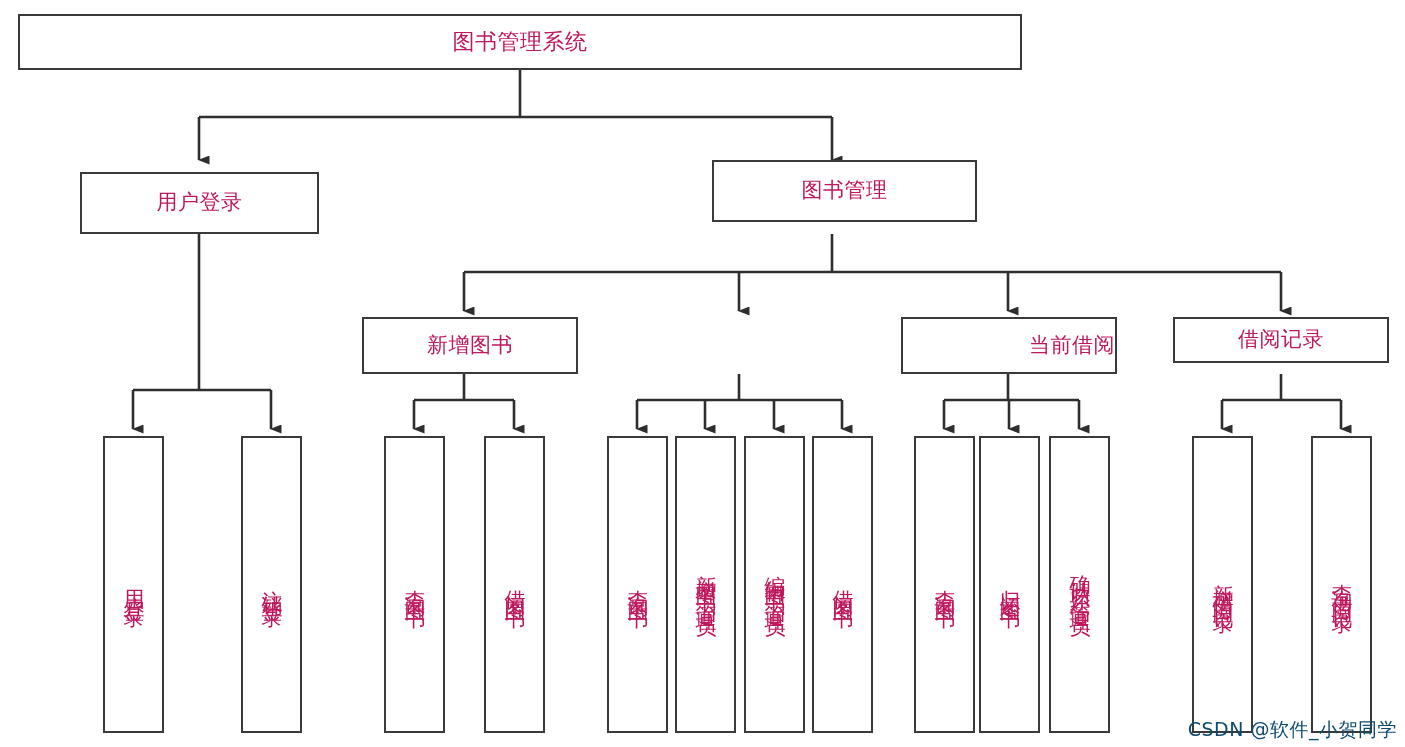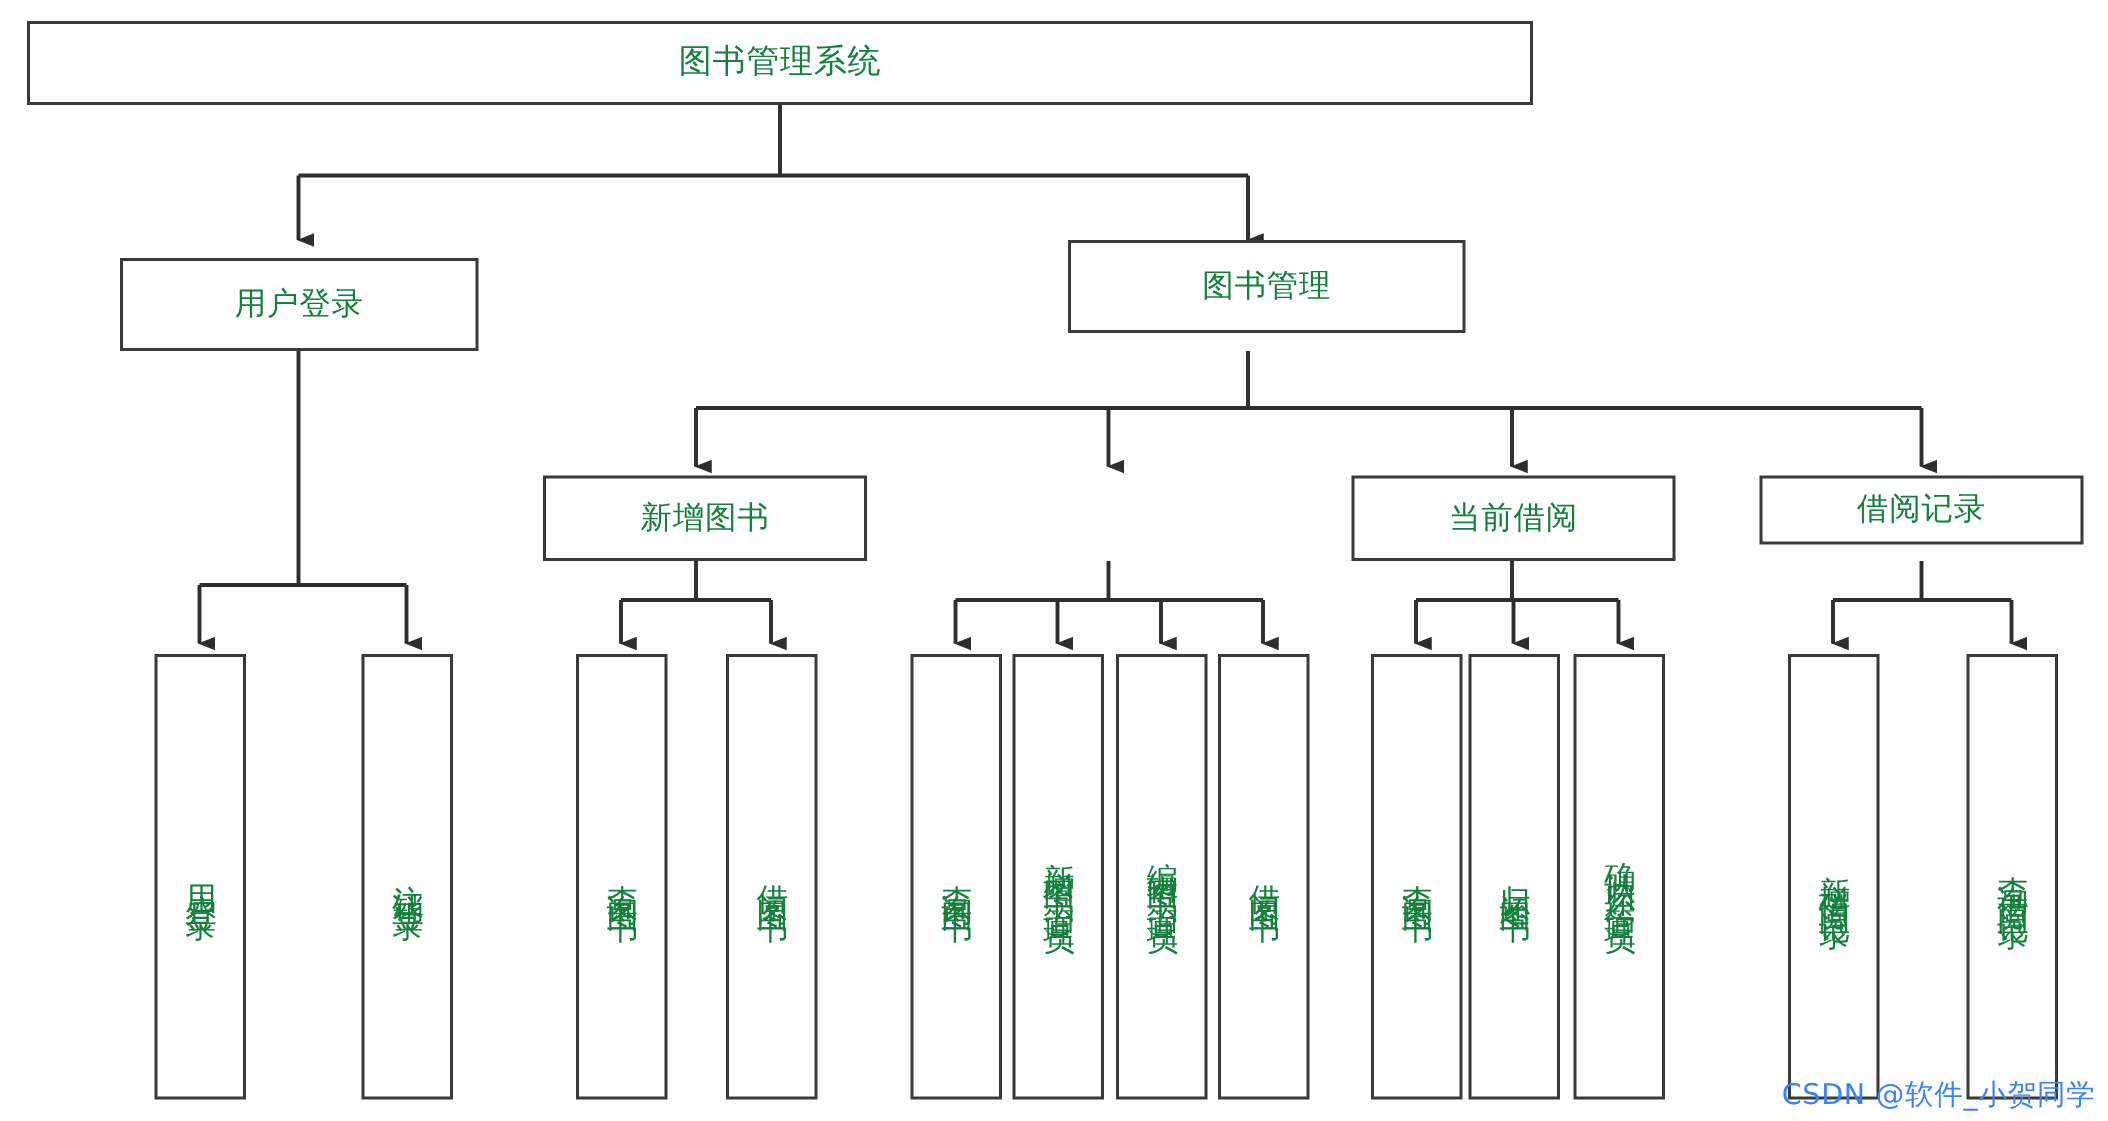--- a/index.html
+++ b/index.html
@@ -1,27 +1,27 @@
 <!DOCTYPE html>
 <html><head>
 <meta charset="utf-8">
 <style>
   html,body{margin:0;padding:0;background:#ffffff;}
   body{font-family:"DejaVu Sans","Liberation Sans",sans-serif;}
   #stage{position:relative;width:1405px;height:747px;background:#ffffff;overflow:hidden;}
   #wires{position:absolute;left:0;top:0;width:1405px;height:747px;}
   .node{position:absolute;box-sizing:border-box;background:#ffffff;border:2px solid #3a3a3a;
         display:flex;align-items:center;justify-content:center;}
-  .node .lbl{color:#15803d;line-height:1.12;text-align:center;white-space:nowrap;}
+  .node .lbl{color:#be185d;line-height:1.12;text-align:center;white-space:nowrap;}
   .h-node .lbl{font-size:21px;letter-spacing:.5px;}
   .root .lbl{font-size:22px;}
   .v-node{align-items:center;justify-content:center;}
   .v-node .lbl{writing-mode:vertical-rl;text-orientation:upright;font-size:21px;
                letter-spacing:6px;line-height:1.0;white-space:nowrap;}
-  #watermark{position:absolute;right:8px;bottom:4px;font-size:19px;color:#3b82f6;
+  #watermark{position:absolute;right:8px;bottom:4px;font-size:19px;color:#0c4a6e;
              letter-spacing:.5px;white-space:nowrap;pointer-events:none;}
 </style>
 </head>
 <body>
 
 <div id="stage">
 
   <svg id="wires" viewBox="0 0 1405 747" width="1405" height="747" xmlns="http://www.w3.org/2000/svg">
     <defs>
       <marker id="arw" markerWidth="10" markerHeight="12" refX="4.5" refY="10.5" orient="auto" markerUnits="userSpaceOnUse">
@@ -79,21 +79,21 @@
   <div class="node h-node" style="left:80px;top:172px;width:239px;height:62px;">
     <span class="lbl">用户登录</span>
   </div>
   <div class="node h-node" style="left:712px;top:160px;width:265px;height:62px;">
     <span class="lbl">图书管理</span>
   </div>
 
   <div class="node h-node" style="left:362px;top:317px;width:216px;height:57px;">
     <span class="lbl">新增图书</span>
   </div>
-  <div class="node h-node" style="left:901px;top:317px;width:216px;height:57px;">
+  <div class="node h-node" style="left:901px;top:317px;width:216px;height:57px;justify-content:flex-end;">
     <span class="lbl">当前借阅</span>
   </div>
   <div class="node h-node" style="left:1173px;top:317px;width:216px;height:46px;">
     <span class="lbl">借阅记录</span>
   </div>
 
   <div class="node v-node" style="left:103px;top:436px;width:61px;height:297px;">
     <span class="lbl">用户登录</span>
   </div>
   <div class="node v-node" style="left:241px;top:436px;width:61px;height:297px;">

